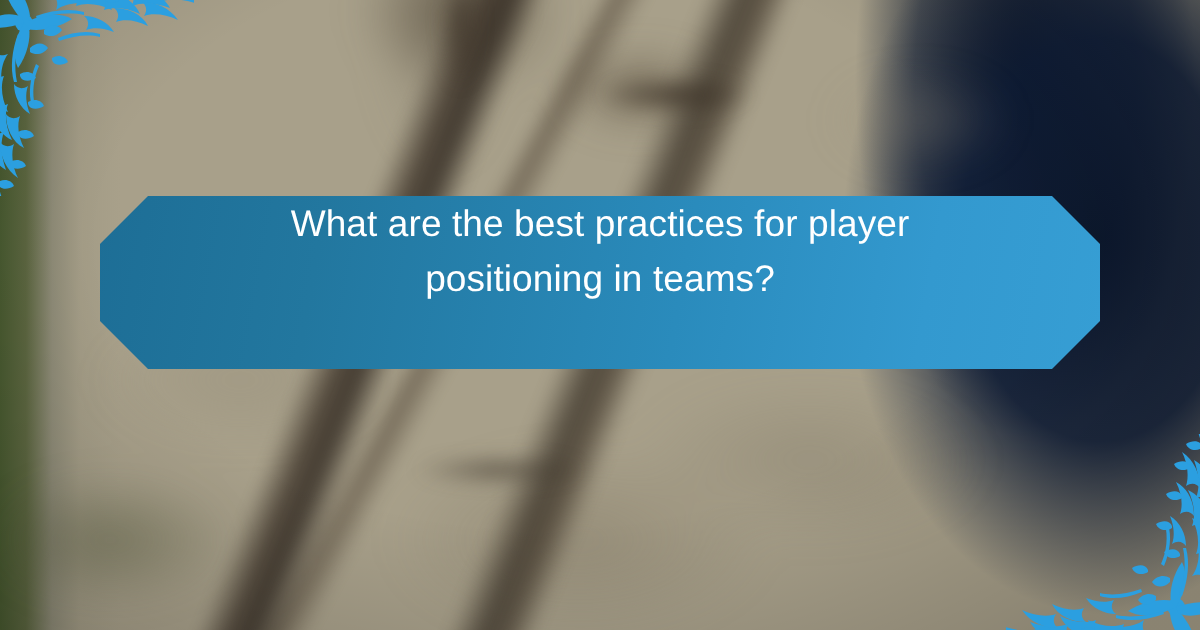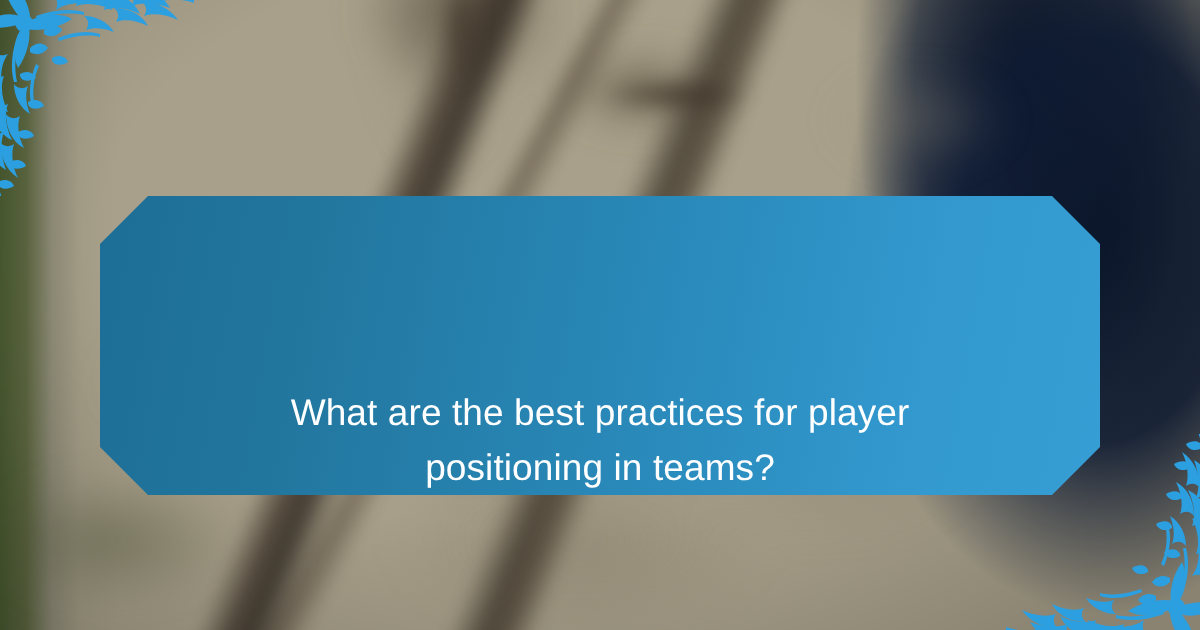--- a/index.html
+++ b/index.html
@@ -84,27 +84,27 @@
   }
   .ornament.tl { top: -14px; left: -16px; }
   .ornament.br { bottom: -14px; right: -16px; transform: rotate(180deg); }
 
   
   #banner {
     position: absolute;
     left: 100px;
     top: 196px;
     width: 1000px;
-    height: 299px;
+    height: 173px;
     clip-path: polygon(
       48px 0, calc(100% - 48px) 0, 100% 48px,
       100% calc(100% - 48px), calc(100% - 48px) 100%,
       48px 100%, 0 calc(100% - 48px), 0 48px);
     display: flex;
-    align-items: flex-end;
+    align-items: flex-start;
     justify-content: center;
   }
   #banner-fill {
     position: absolute;
     inset: 0;
     background: linear-gradient(100deg, #1d6e96 0%, #22779f 22%, #2a8bbc 58%, #3399cf 82%, #369ed4 100%);
   }
   #banner-title {
     position: relative;
     width: 760px;

